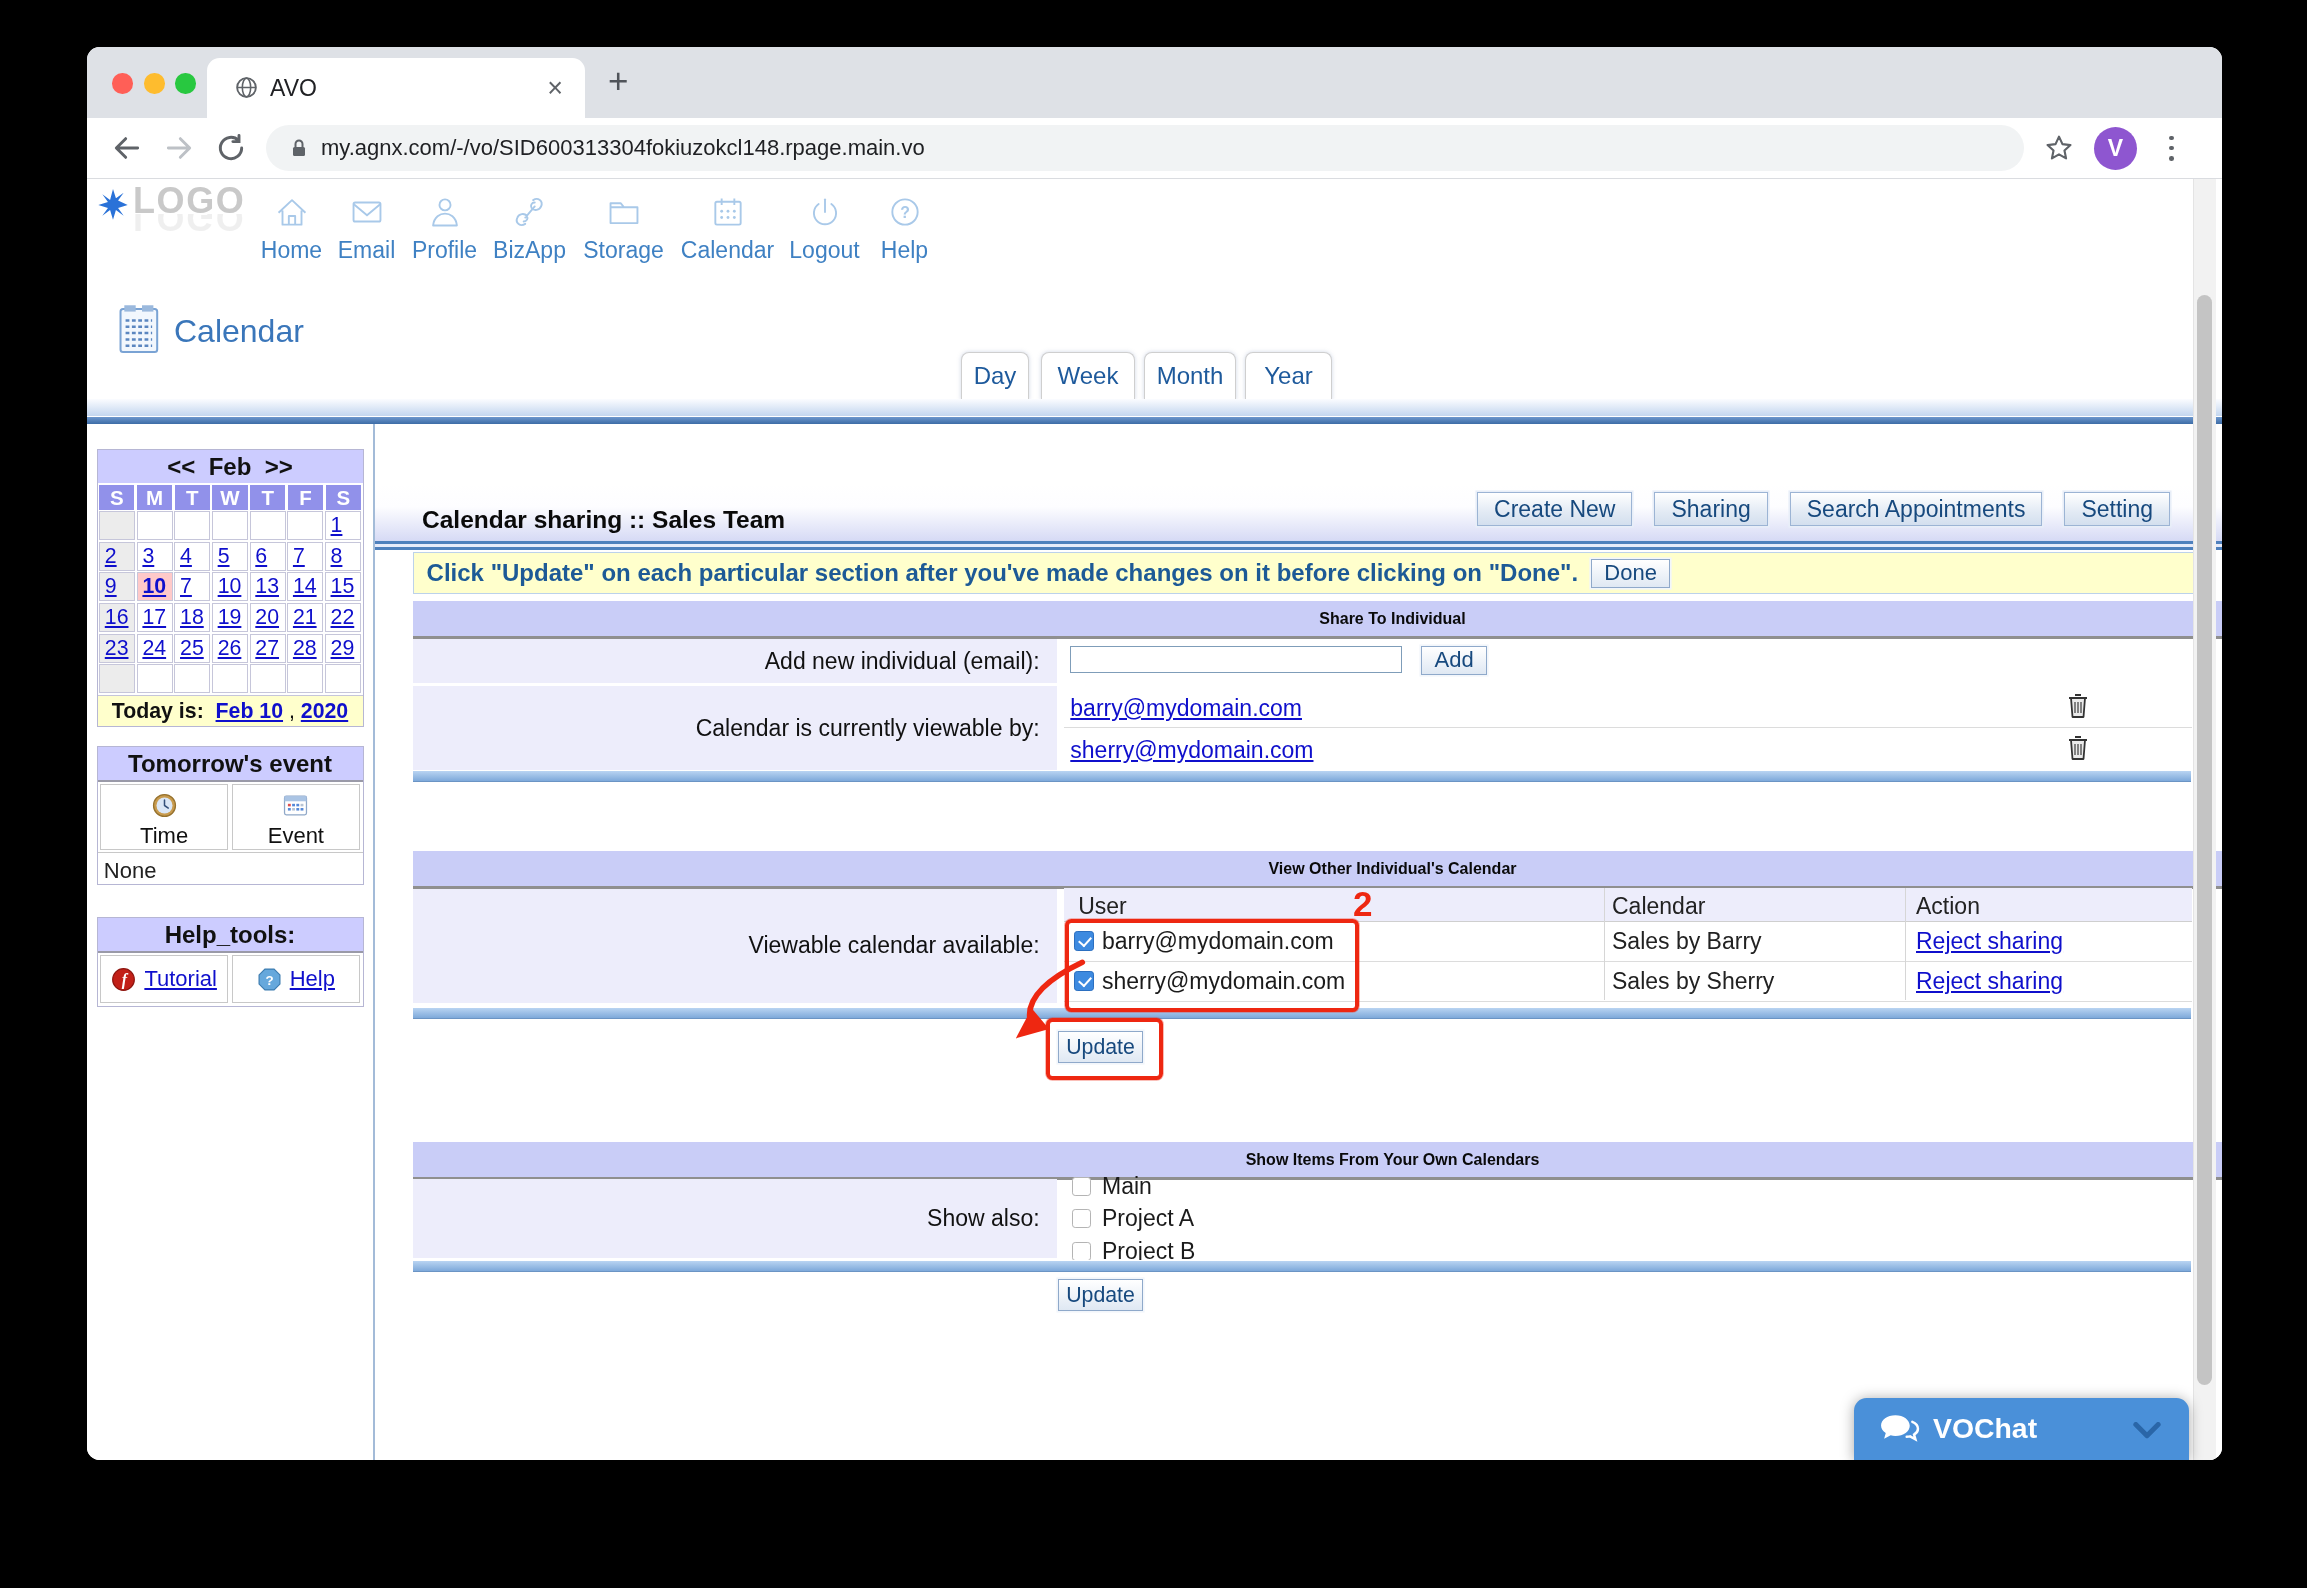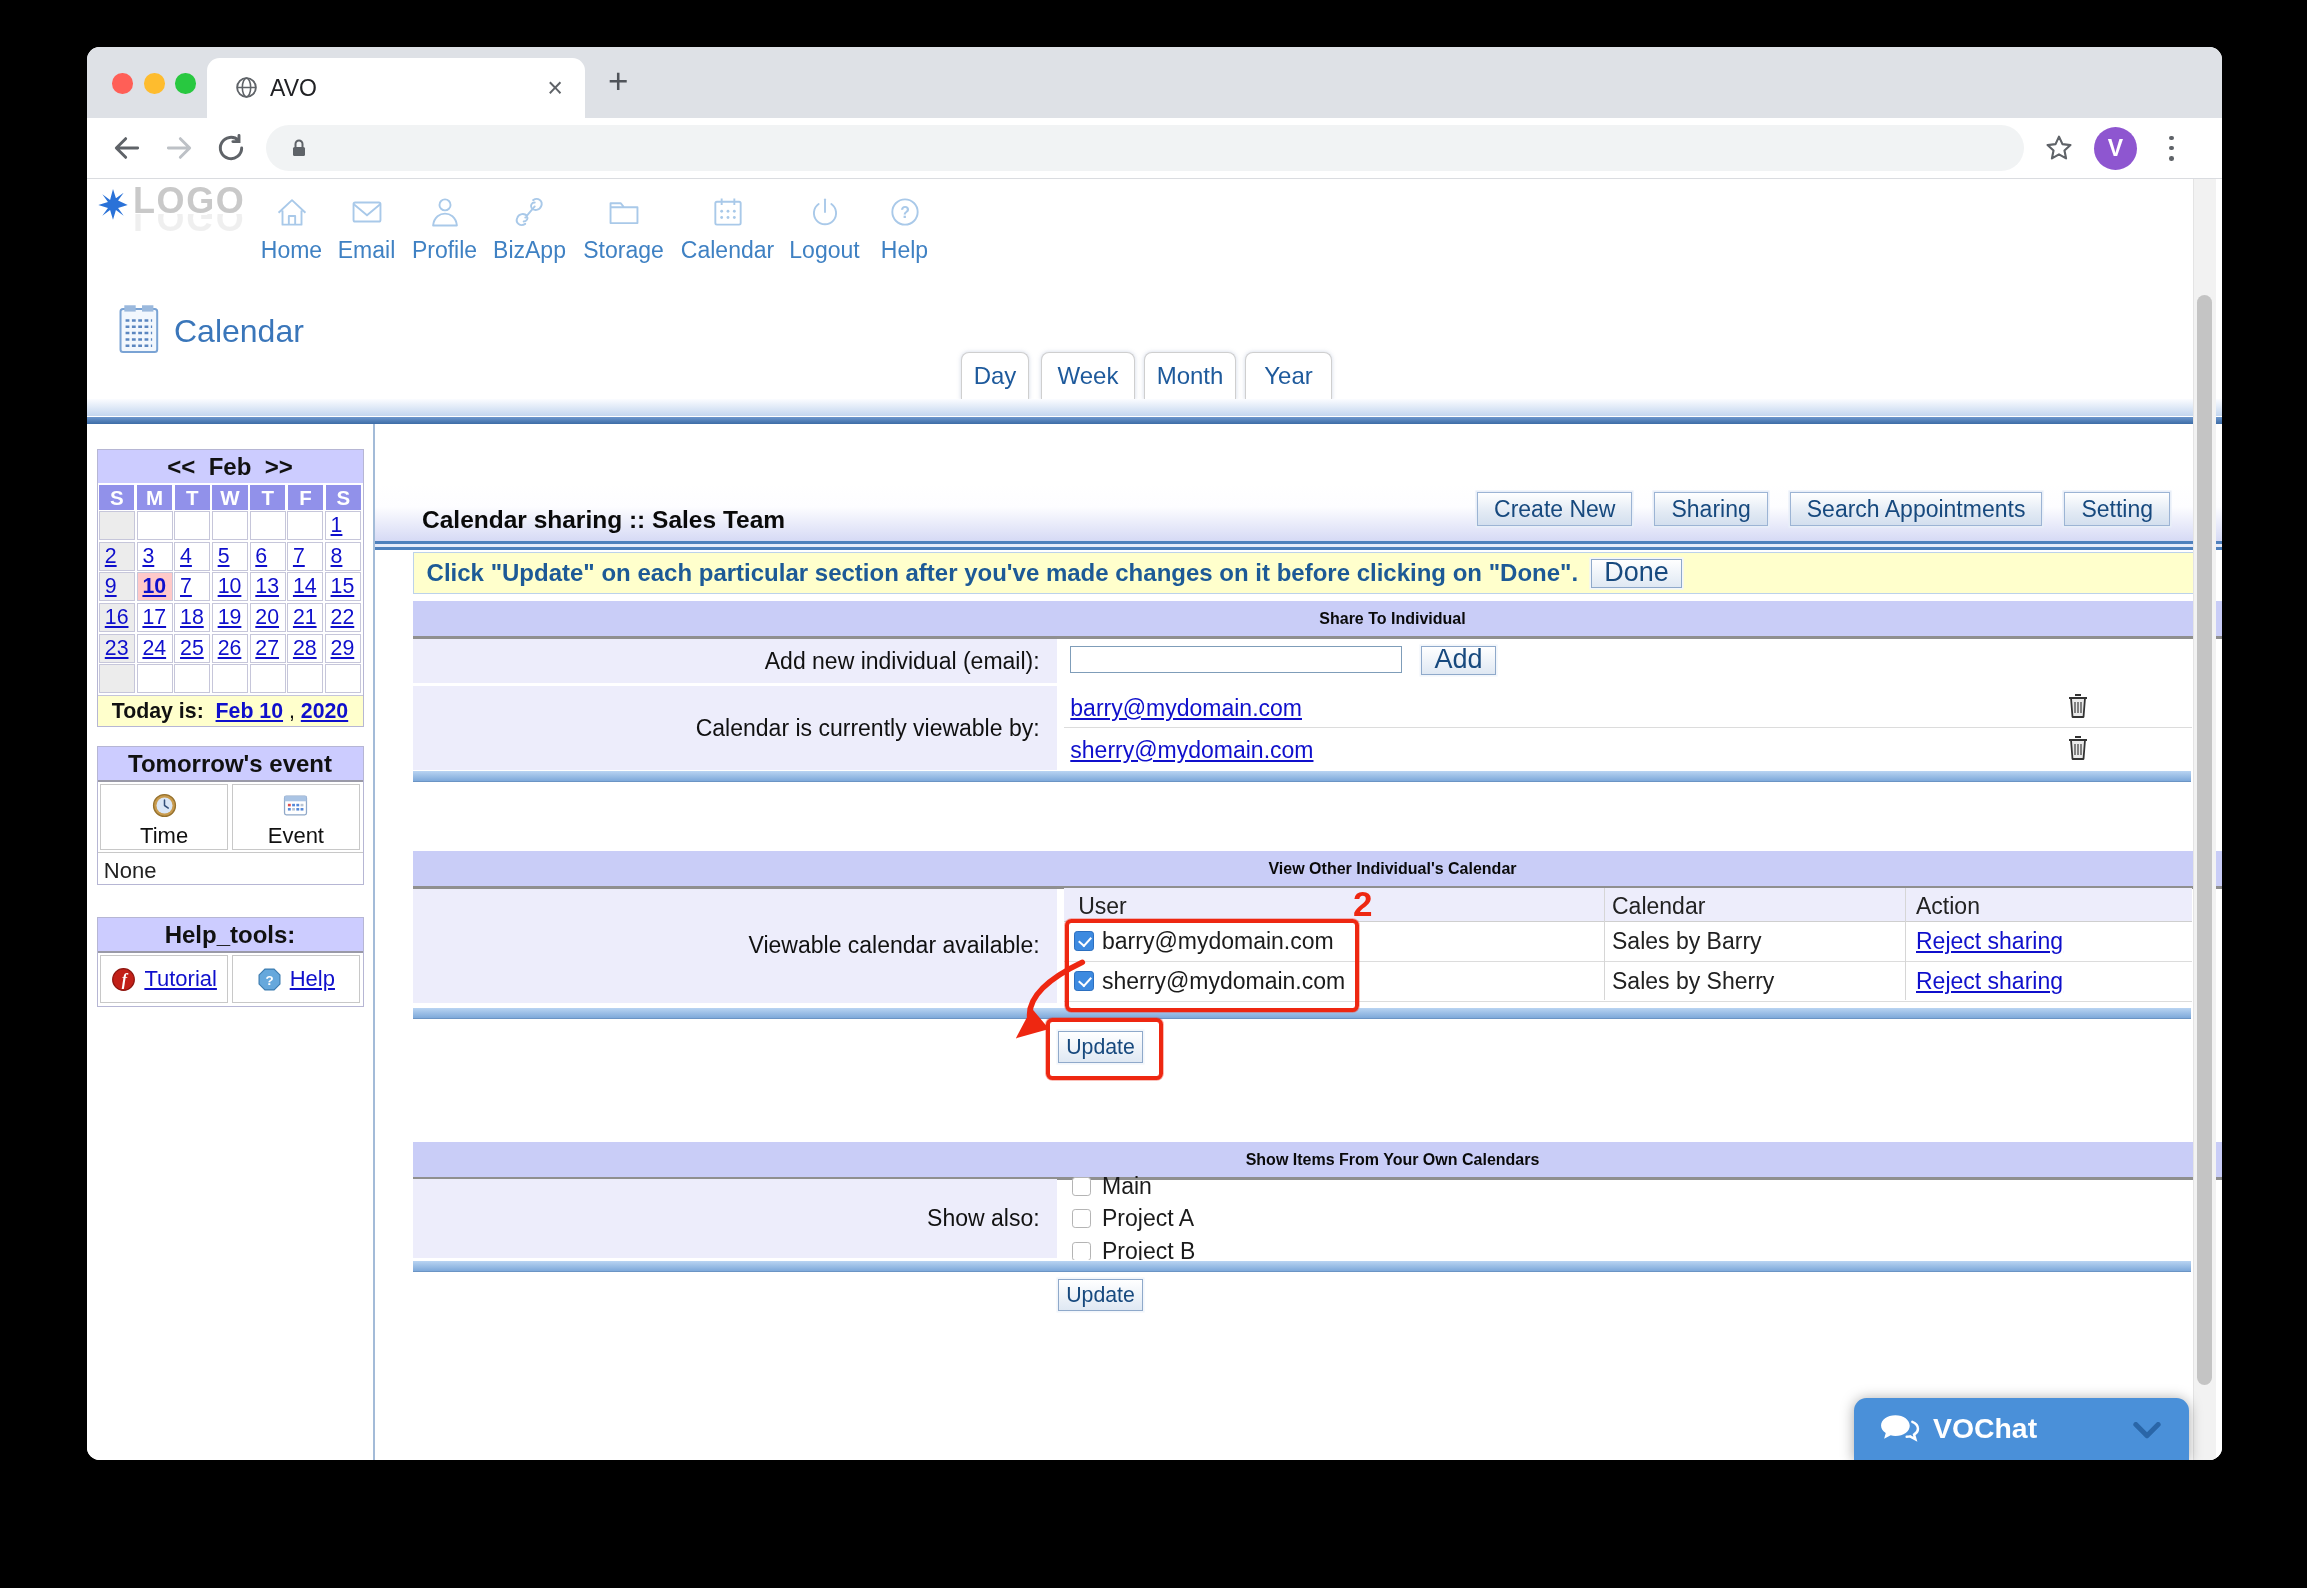--- a/index.html
+++ b/index.html
@@ -78,21 +78,21 @@
   .ht-cell svg{width:25px;height:25px;}
   .ht-cell a{font-size:22px;color:#0f0fcc;text-decoration:underline;cursor:pointer;}
   
   #titleband{left:288px;top:305px;right:0;height:57px;background:linear-gradient(#ffffff,#fdfdff 40%,#d6daf5);}
   #titlelines{left:288px;top:362px;right:0;height:8.7px;background:linear-gradient(#4f81bd 0 36%,#e8ecfa 36% 64%,#4f81bd 64% 100%);}
   #main-title{left:335px;top:327px;font-size:24.5px;font-weight:bold;color:#0a0a0a;}
   #main-buttons{right:52px;top:313px;display:flex;gap:22px;}
   .mbtn{height:32px;line-height:32px;padding:0 16px;font-size:23px;color:#17497e;background:linear-gradient(#ffffff,#e2eaf4 60%,#d3dfee);border:1.6px solid #9cb4d4;box-shadow:0 0 0 1.6px #e8eef8;cursor:pointer;}
   #notice{left:326px;top:373px;width:1775px;height:40px;background:#ffffcc;border:1.6px solid #bcd2ea;display:flex;align-items:center;padding-left:12.6px;}
   #notice .ntext{font-size:24px;font-weight:bold;color:#1d5a96;}
-  .smallbtn{display:inline-block;height:27px;line-height:25px;padding:0 12.6px;font-size:27px;color:#17497e;background:linear-gradient(#ffffff,#dfe8f3);border:1.6px solid #8fa9ca;box-shadow:0 0 0 1.6px #f2f6fb;cursor:pointer;margin-left:12.6px;}
+  .smallbtn{display:inline-block;height:27px;line-height:25px;padding:0 12.6px;font-size:22px;color:#17497e;background:linear-gradient(#ffffff,#dfe8f3);border:1.6px solid #8fa9ca;box-shadow:0 0 0 1.6px #f2f6fb;cursor:pointer;margin-left:12.6px;}
   .sechead{left:326px;width:1959px;height:35px;background:#c9cdf7;border-bottom:3.2px solid #8f8f8f;text-align:center;font-size:16px;font-weight:bold;color:#0a0a0a;line-height:35px;}
   .lavcell{left:326px;width:644px;background:#ededfb;display:flex;align-items:center;justify-content:flex-end;padding-right:17.4px;box-sizing:border-box;font-size:23px;color:#111;}
   .secbar{left:326px;width:1778px;height:10.3px;background:linear-gradient(#b9d4f2,#7ea9da);border-top:1.6px solid #fff;border-bottom:0.8px solid #6b94c4;}
   
   #share-head{top:422px;}
   #share-addcell{top:460px;height:44px;}
   #share-addright{left:977px;top:460px;width:1128px;height:44px;}
   #share-input{position:absolute;left:6.3px;top:7.1px;width:332px;height:27px;border:1.6px solid #7f9db9;font-size:20.5px;padding:0 6.3px;box-sizing:border-box;}
   #share-addbtn{position:absolute;left:357px;top:7.1px;margin-left:0;}
   #share-viewcell{top:507px;height:84px;}
@@ -187,20 +187,21 @@
           <path d="M20 12a8 8 0 1 1-2.4-5.7M18 2.6v4.6h-4.6" fill="none" stroke="#5f6368" stroke-width="2.2" stroke-linecap="round"></path>
         </svg>
     </span>
     <div id="addressbar">
       <span class="lock">
         <svg viewBox="0 0 24 24">
             <rect x="6" y="11" width="12" height="9" rx="1.5" fill="#5f6368"></rect>
             <path d="M8.5 11V8a3.5 3.5 0 0 1 7 0v3" fill="none" stroke="#5f6368" stroke-width="2"></path>
           </svg>
       </span>
+      <span class="url">my.agnx.com/-/vo/SID600313304fokiuzokcl148.rpage.main.vo</span>
     </div>
     <span class="tbicon" id="btn-star">
       <svg viewBox="0 0 24 24">
           <path d="M12 3.5l2.6 5.6 6 .7-4.5 4.1 1.2 5.9-5.3-3-5.3 3 1.2-5.9L3.4 9.8l6-.7z" fill="none" stroke="#5f6368" stroke-width="1.6" stroke-linejoin="round"></path>
         </svg>
     </span>
     <div id="avatar">V</div>
     <div id="btn-menu">
         <i></i>
         <i></i>

